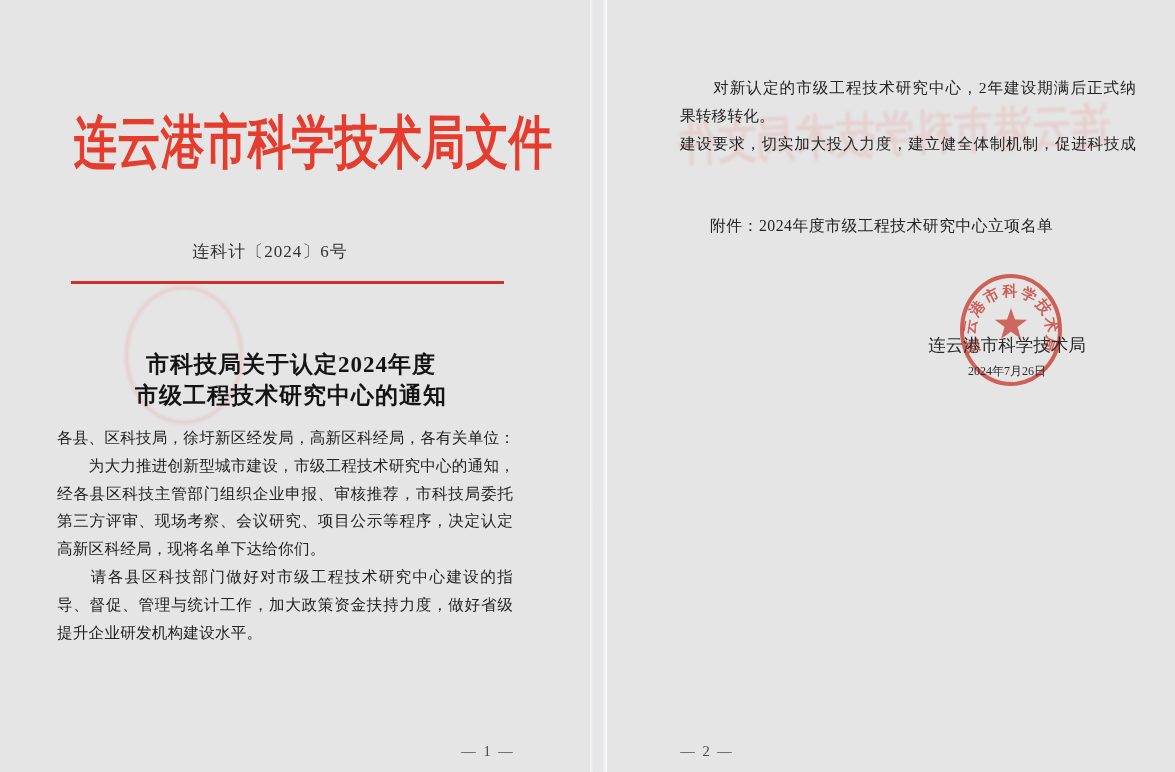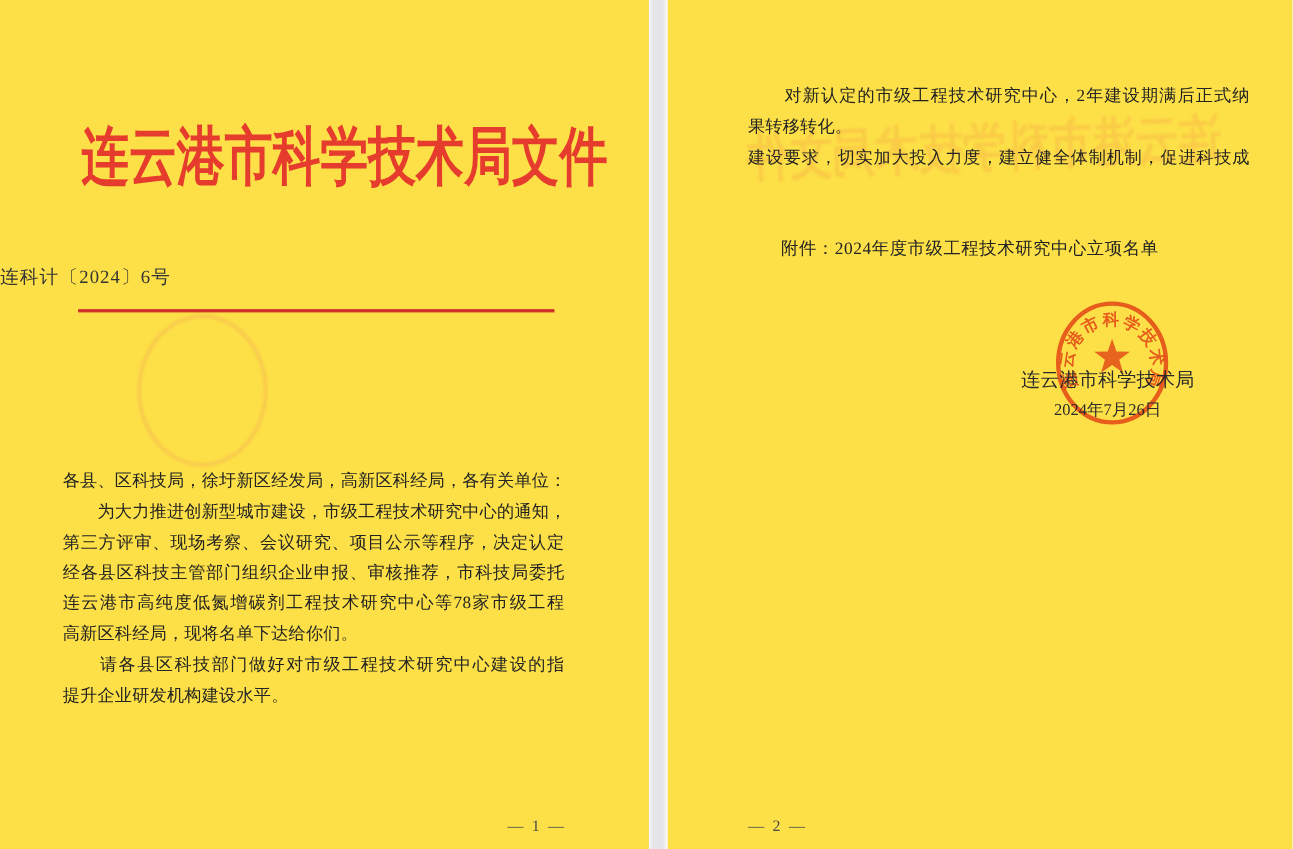--- a/index.html
+++ b/index.html
@@ -1,34 +1,34 @@
 <!DOCTYPE html>
 <html><head>
 <meta charset="utf-8">
 <style>
   html,body{margin:0;padding:0;}
   body{
     width:1175px;height:772px;position:relative;background:#ffffff;overflow:hidden;
     font-family:"Liberation Serif","DejaVu Serif",serif;
   }
-  .page{position:absolute;top:0;height:772px;background:#fde047;}
+  .page{position:absolute;top:0;height:772px;background:#e5e5e5;}
   #left-page{left:0;width:590px;font-family:Liberation Serif, serif;}
   #right-page{left:607px;width:568px;}
   #gutter{
     position:absolute;left:588px;top:0;width:20px;height:772px;
     background:linear-gradient(90deg,rgba(215,215,221,0) 0%,rgba(205,205,212,0.5) 28%,rgba(205,205,212,0.5) 72%,rgba(215,215,221,0) 100%);
   }
   
   .doc-header{
     position:absolute;top:104px;left:0;width:590px;text-align:center;
     font-size:58px;font-weight:bold;color:#e63c2e;white-space:nowrap;
     transform:scaleX(0.75);transform-origin:50% 50%;letter-spacing:0px;
   }
   .doc-number{
-    position:absolute;top:240px;left:0;width:540px;
+    position:absolute;top:240px;left:0;width:540px;text-align:center;
     font-size:17px;color:#333;letter-spacing:1px;
   }
   .red-rule{
     position:absolute;left:71px;top:281px;width:433px;height:3px;background:#cf3129;
   }
   .bleed-circle{
     position:absolute;left:125px;top:286px;width:112px;height:132px;border-radius:50%;
     border:3px solid rgba(236,110,100,0.22);filter:blur(1.5px);
   }
   .doc-title{
@@ -59,49 +59,53 @@
   .attachment-line{
     position:absolute;left:73px;top:216px;width:470px;padding-left:30px;
     font-size:15.8px;color:#232323;letter-spacing:0.5px;white-space:nowrap;
   }
   .issuer-line{
     position:absolute;left:300px;top:333px;width:200px;text-align:center;
     font-size:17.5px;color:#2a2a2a;white-space:nowrap;
   }
   .date-line{
     position:absolute;left:300px;top:363px;width:200px;text-align:center;
-    font-size:15px;color:#2a2a2a;white-space:nowrap;
+    font-size:12px;color:#2a2a2a;white-space:nowrap;
   }
   .seal{
     position:absolute;left:338px;top:262px;width:132px;height:136px;
     mix-blend-mode:multiply;opacity:0.88;
   }
 </style>
 </head>
 <body>
 
 <div class="page" id="left-page">
 
   <div class="doc-header">连云港市科学技术局文件</div>
 
   <div class="doc-number">连科计〔2024〕6号</div>
 
   <div class="red-rule"></div>
 
   <div class="bleed-circle"></div>
 
+  <div class="doc-title">
+    <div>市科技局关于认定2024年度</div>
+    <div>市级工程技术研究中心的通知</div>
+  </div>
 
   <div class="body-block" id="left-body">
     <div class="bline">各县、区科技局，徐圩新区经发局，高新区科经局，各有关单位：</div>
     <div class="bline">　　为大力推进创新型城市建设，市级工程技术研究中心的通知，</div>
+    <div class="bline">经各县区科技主管部门组织企业申报、审核推荐，市科技局委托</div>
     <div class="bline">第三方评审、现场考察、会议研究、项目公示等程序，决定认定</div>
-    <div class="bline">经各县区科技主管部门组织企业申报、审核推荐，市科技局委托</div>
-    <div class="bline">连云港市高纯度低氮增碳剂工程技术研究中心等78家市级工程</div>
     <div class="bline endline">高新区科经局，现将名单下达给你们。</div>
     <div class="bline">　　请各县区科技部门做好对市级工程技术研究中心建设的指</div>
+    <div class="bline">导、督促、管理与统计工作，加大政策资金扶持力度，做好省级</div>
     <div class="bline endline">提升企业研发机构建设水平。</div>
   </div>
 
   <div class="footer-num" id="footer-left">— 1 —</div>
 </div>
 
 <div id="gutter"></div>
 
 <div class="page" id="right-page">
 

